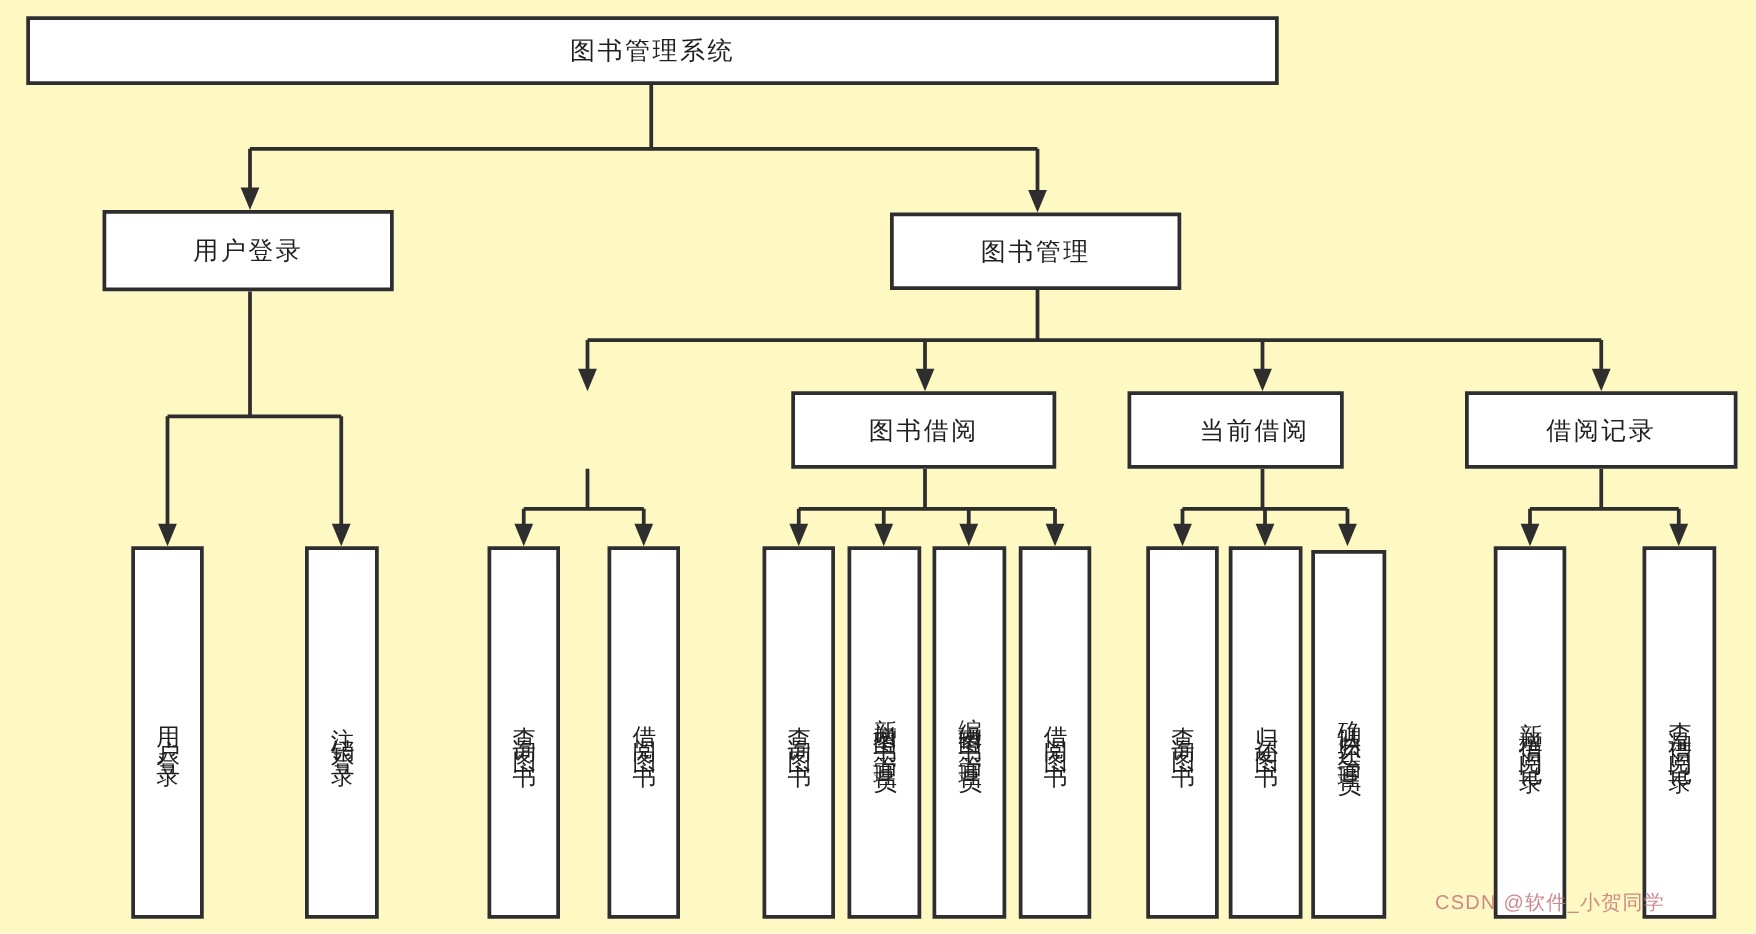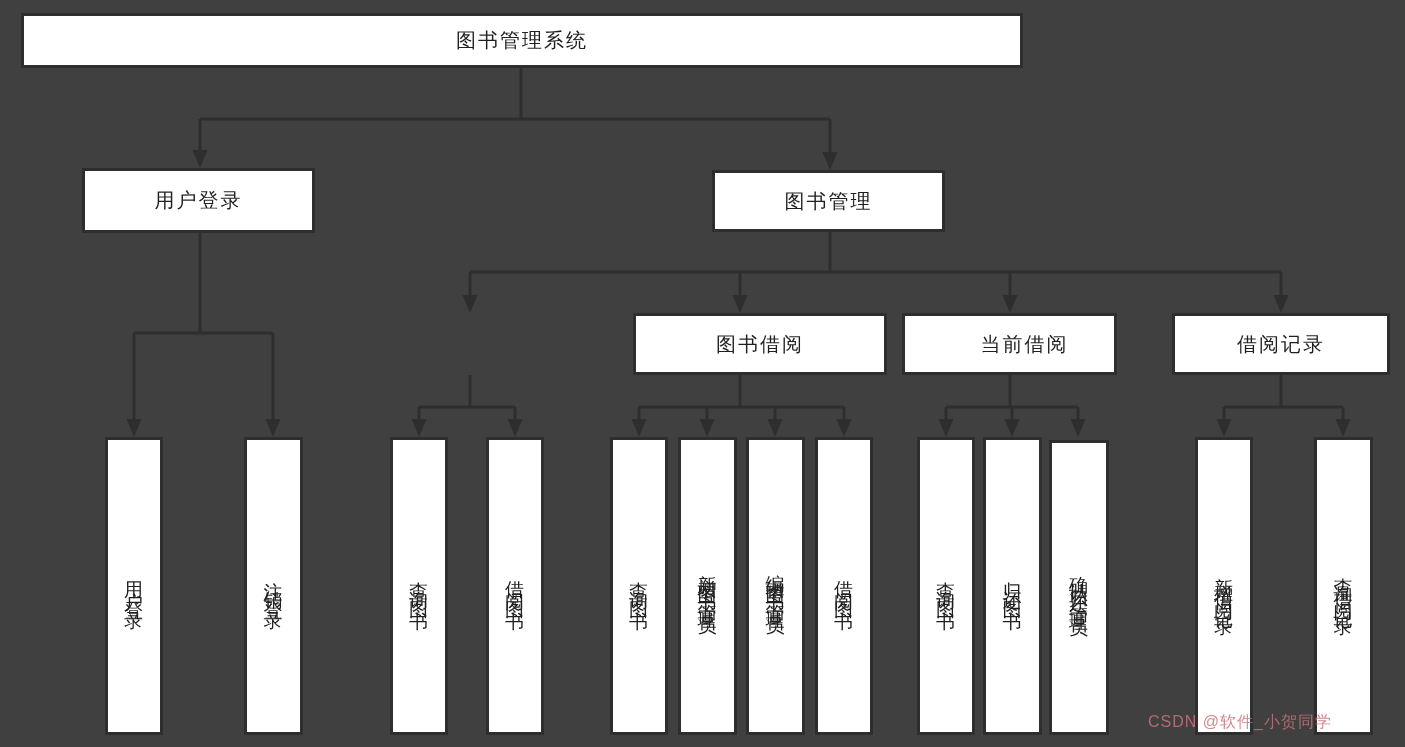--- a/index.html
+++ b/index.html
@@ -1,19 +1,19 @@
 <!DOCTYPE html>
 <html><head>
 <meta charset="utf-8">
 <style>
   html,body{margin:0;padding:0;background:#ffffff;}
   #canvas{
     position:relative;
     width:1405px;height:747px;
-    background:#404040;
+    background:#fef9c3;
     font-family:"Liberation Sans","DejaVu Sans",sans-serif;
     overflow:hidden;
   }
   #wires{position:absolute;left:0;top:0;width:1405px;height:747px;}
   .node{
     position:absolute;
     background:#ffffff;
     border:3px solid #2e2e2e;
     box-sizing:border-box;
     display:flex;
@@ -92,24 +92,24 @@
     <span>图书管理系统</span>
   </div>
 
   <div class="node hbox" style="left:82px;top:168px;width:233px;height:65px;">
     <span>用户登录</span>
   </div>
   <div class="node hbox" style="left:712px;top:170px;width:233px;height:62px;">
     <span>图书管理</span>
   </div>
 
-  <div class="node hbox" style="left:633px;top:313px;width:254px;height:62px;">
+  <div class="node hbox" style="left:633px;top:313px;width:212px;height:62px;">
     <span>图书借阅</span>
   </div>
-  <div class="node hbox" style="left:902px;top:313px;width:215px;height:62px;padding-left:30px;">
+  <div class="node hbox" style="left:902px;top:313px;width:173px;height:62px;padding-left:30px;">
     <span>当前借阅</span>
   </div>
   <div class="node hbox" style="left:1172px;top:313px;width:218px;height:62px;">
     <span>借阅记录</span>
   </div>
 
   <div class="node vbox" style="left:105px;top:437px;width:58px;height:298px;">
     <span>用户登录</span>
   </div>
   <div class="node vbox" style="left:244px;top:437px;width:59px;height:298px;">

